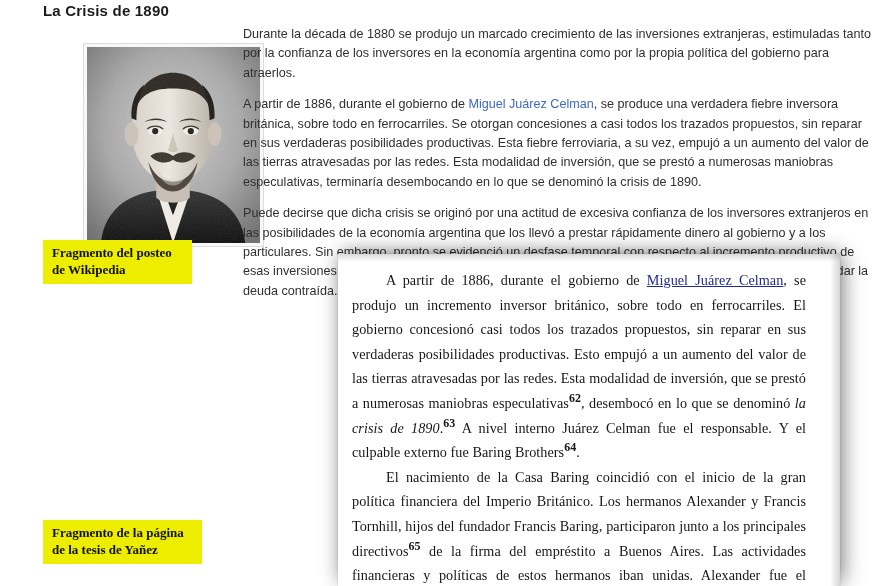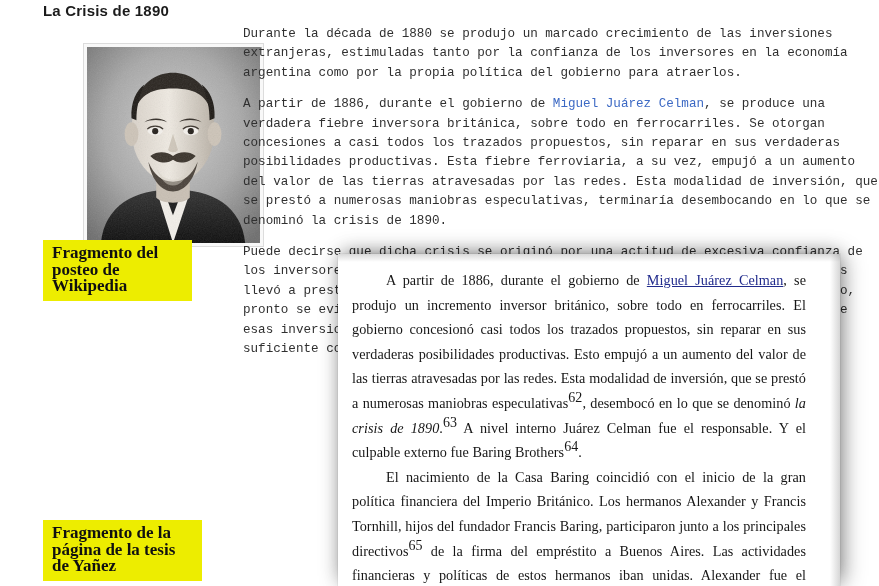--- a/index.html
+++ b/index.html
@@ -59,35 +59,35 @@
     position: absolute;
     left: 243px;
     top: 25px;
     width: 635px;
   }
   #wiki-body p {
     margin: 0 0 12px 0;
     font-size: 12.6px;
     line-height: 19.4px;
     color: #303030;
-    font-family: Liberation Mono, monospace;
+    font-family: Liberation Sans, sans-serif;
   }
   .wikilink {
     color: #3c69c4;
     text-decoration: none;
   }
 
   
   .callout {
     position: absolute;
     background: #eded00;
     color: #101010;
     font-family: "Liberation Serif", serif;
     font-weight: bold;
-    font-size: 17px;
+    font-size: 13px;
     line-height: 16.5px;
     padding: 5px 8px 6px 9px;
     box-sizing: border-box;
     white-space: pre-line;
   }
   #callout-wikipedia {
     left: 43px;
     top: 240px;
     width: 149px;
   }
@@ -129,23 +129,24 @@
     letter-spacing: 0.05px;
   }
   #thesis-inner p + p {
     margin-top: 0;
   }
   .thesislink {
     color: #202a8c;
     text-decoration: underline;
   }
   .fn {
-    font-size: 14px;
+    font-size: 12px;
     vertical-align: super;
     line-height: 0;
+    font-weight: bold;
   }
   .ital {
     font-style: italic;
   }
 
   
   #thesis-edge-right {
     position: absolute;
     right: 0;
     top: 0;

